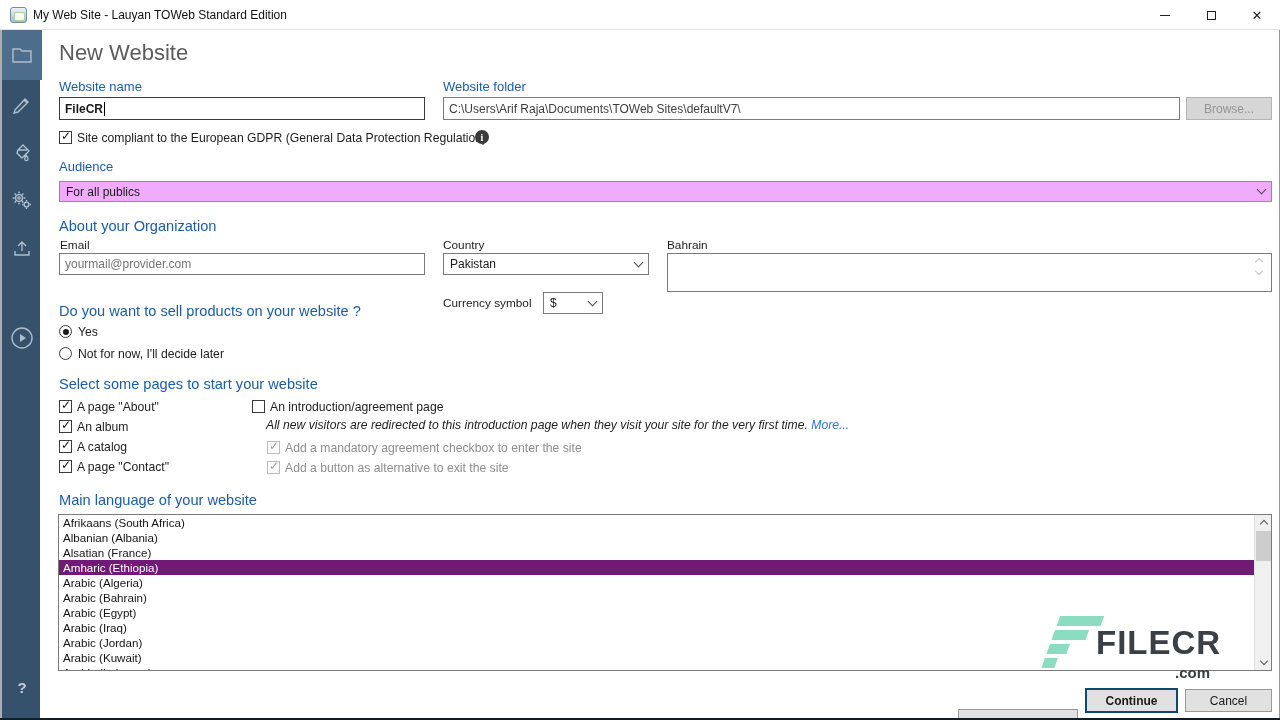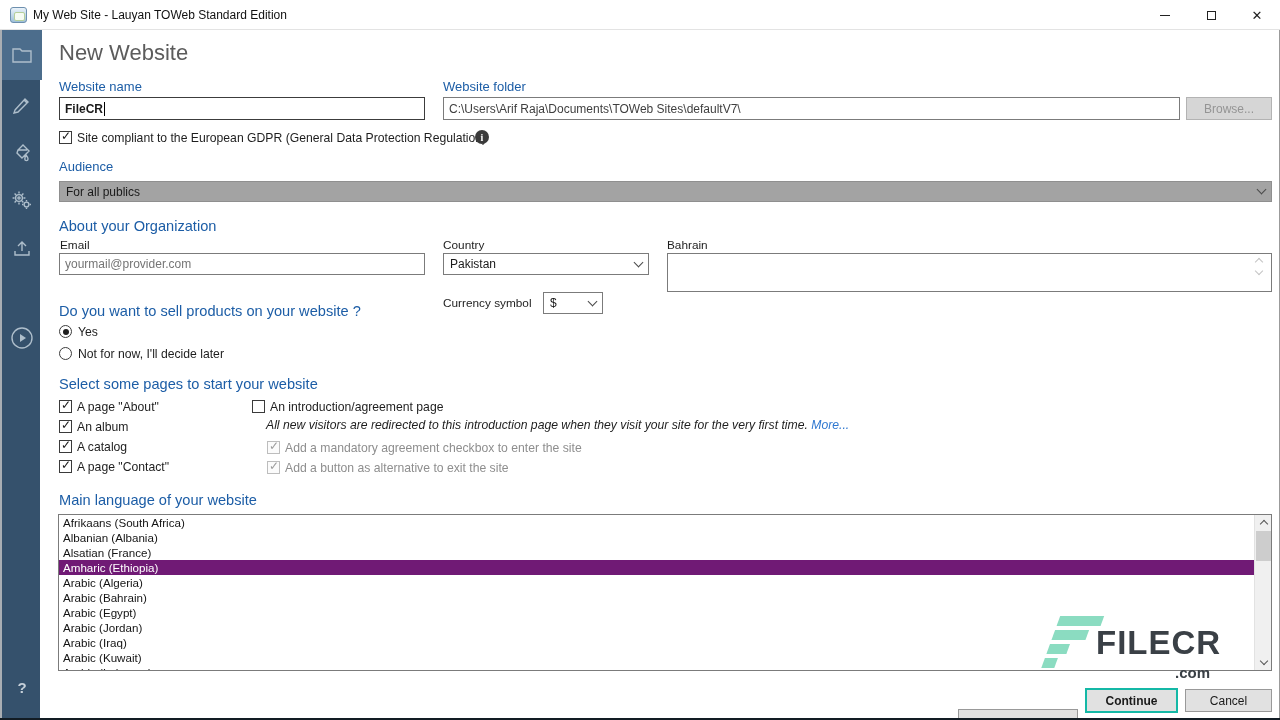--- a/index.html
+++ b/index.html
@@ -32,21 +32,21 @@
   .textbox { position:absolute; border:1px solid #7b7b7b; background:#fff; font-size:12px; color:#1a1a1a;
              display:flex; align-items:center; padding:0 5px; }
   .caret { width:1px; height:14px; background:#000; margin-left:1px; }
   .btn { position:absolute; background:#e1e1e1; border:1px solid #999; font-size:12px; color:#1a1a1a;
          display:flex; align-items:center; justify-content:center; }
   .btn.disabled { background:#d6d6d6; border-color:#b3b3b3; color:#949494; }
   .chev { display:inline-block; width:7px; height:7px; border-right:1.5px solid #4a4a4a; border-bottom:1.5px solid #4a4a4a;
           transform:rotate(45deg); margin-top:-4px; }
   .select { position:absolute; border:1px solid #7b7b7b; background:#fff; font-size:12px; color:#1a1a1a;
             display:flex; align-items:center; padding:0 6px; justify-content:space-between; }
-  .select.gray { background:#a3a3a3; border-color:#8f8f8f; }
+  .select.gray { background:#f0abfc; border-color:#8f8f8f; }
   .chk { position:absolute; width:13px; height:13px; border:1px solid #3a3a3a; background:#fff; }
   .chk.checked::after { content:"✓"; position:absolute; left:1px; top:-3px; font-size:12px; color:#1a1a1a; }
   .chk.disabled { border-color:#bdbdbd; background:#fbfbfb; }
   .chk.disabled::after { color:#9e9e9e; }
   .radio { position:absolute; width:13px; height:13px; border:1px solid #3c3c3c; border-radius:50%; background:#fff; }
   .radio.sel::after { content:""; position:absolute; left:50%; top:50%; width:6px; height:6px; margin:-3px; background:#1f1f1f; border-radius:50%; }
   .info-icon { position:absolute; width:14px; height:14px; border-radius:50%; background:#3a3a3a; color:#fff;
                font-size:10px; font-weight:bold; display:flex; align-items:center; justify-content:center; font-family:"Liberation Serif", serif; }
   .italic-desc { position:absolute; font-size:12.2px; font-style:italic; color:#1e1e1e; }
   .more-link { color:#2e77d0; }
@@ -211,22 +211,22 @@
 
   <div class="h-blue" style="left:59px; top:492px;">Main language of your website</div>
   <div class="lang-list">
     <div class="lrow">Afrikaans (South Africa)</div>
     <div class="lrow">Albanian (Albania)</div>
     <div class="lrow">Alsatian (France)</div>
     <div class="lrow sel">Amharic (Ethiopia)</div>
     <div class="lrow">Arabic (Algeria)</div>
     <div class="lrow">Arabic (Bahrain)</div>
     <div class="lrow">Arabic (Egypt)</div>
+    <div class="lrow">Arabic (Iraq)</div>
     <div class="lrow">Arabic (Jordan)</div>
-    <div class="lrow">Arabic (Iraq)</div>
     <div class="lrow">Arabic (Kuwait)</div>
     <div class="lrow">Arabic (Lebanon)</div>
     <div class="sbar">
       <div class="sb-btn sb-up">
           <span class="sb-chev"></span>
         </div>
       <div class="sb-thumb"></div>
       <div class="sb-btn sb-dn">
           <span class="sb-chev"></span>
         </div>
@@ -238,17 +238,17 @@
       <div class="wm-bar b1"></div>
         <div class="wm-bar b2"></div>
         <div class="wm-bar b3"></div>
         <div class="wm-bar b4"></div>
     </div>
     <div class="wm-text">FILECR</div>
     <div class="wm-com">.com</div>
   </div>
 
   <div class="btn" style="left:958px; top:709px; width:120px; height:29px;">&lt; Back</div>
-  <div class="btn" style="left:1085px; top:688px; width:93px; height:25px; border:2px solid #14b8a6; font-weight:bold;">Continue</div>
+  <div class="btn" style="left:1085px; top:688px; width:93px; height:25px; border:2px solid #0c4a6e; font-weight:bold;">Continue</div>
   <div class="btn" style="left:1185px; top:689px; width:87px; height:23px;">Cancel</div>
 
   <div class="bottom-edge"></div>
 </div>
 
 </body></html>

